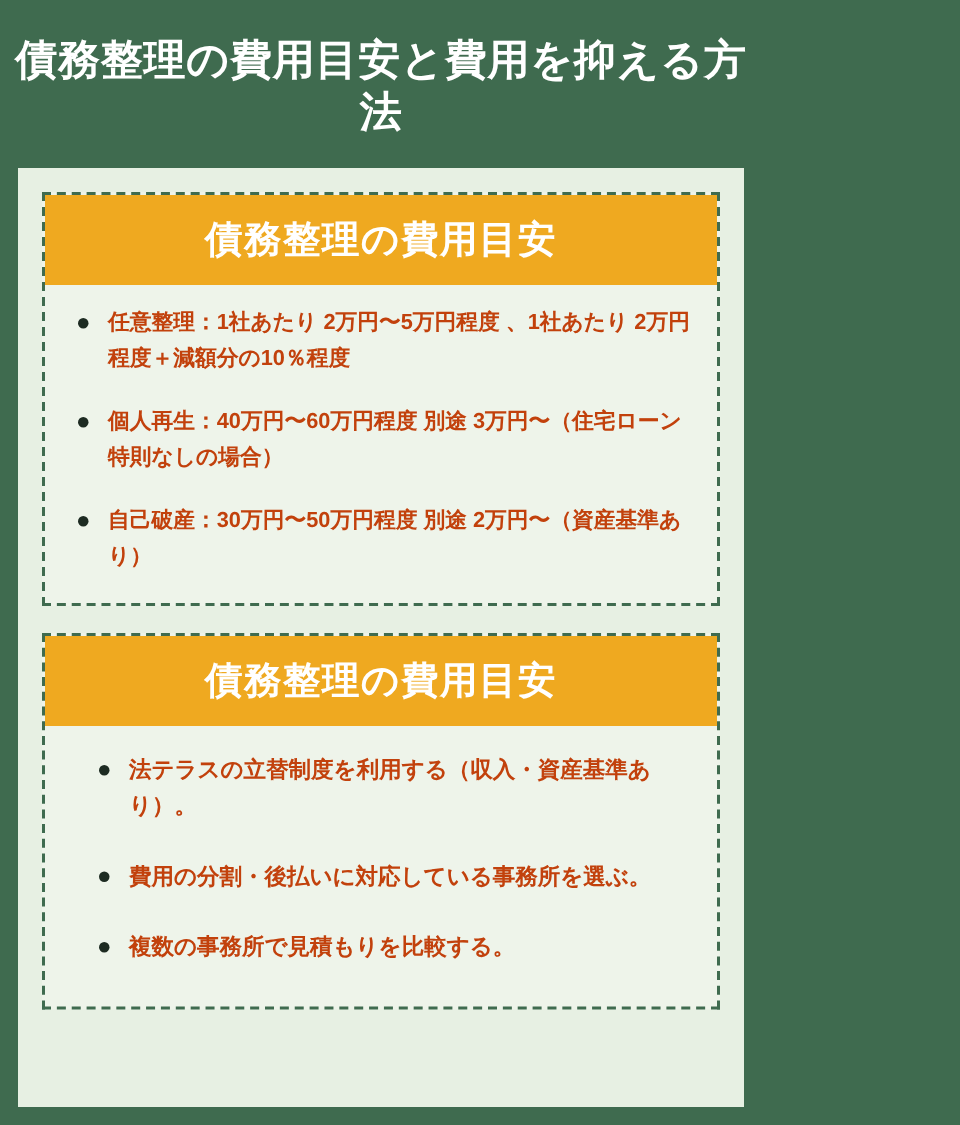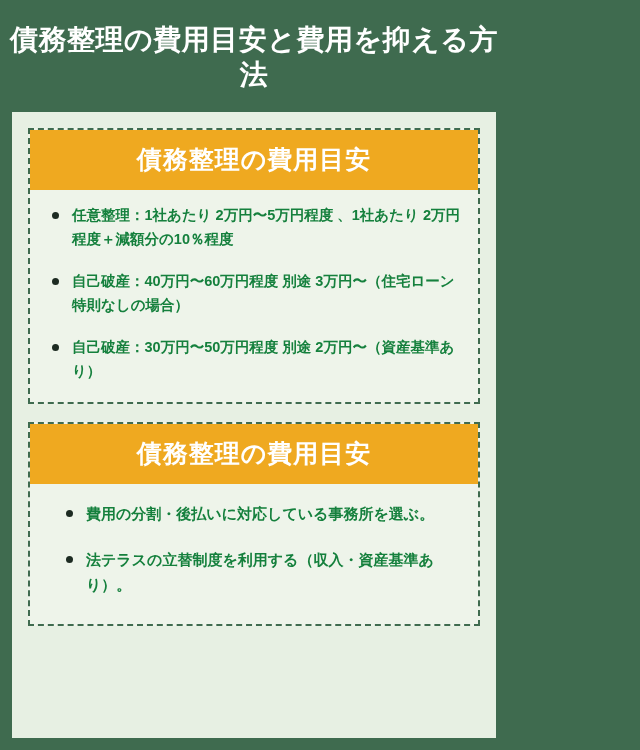--- a/index.html
+++ b/index.html
@@ -62,21 +62,21 @@
     list-style: none;
     margin: 0;
     padding: 0;
   }
   ul.items li {
     position: relative;
     padding-left: 26px;
     margin-bottom: 18px;
     font-size: 14.5px;
     line-height: 1.65;
-    color: #15803d;
+    color: #c2410c;
     font-weight: bold;
   }
   ul.items li:last-child {
     margin-bottom: 2px;
   }
   ul.items li .bullet {
     position: absolute;
     left: 6px;
     top: 8px;
     width: 7px;
@@ -107,40 +107,44 @@
     <div class="card first">
       <div class="card-header">債務整理の費用目安</div>
       <div class="card-body">
         <ul class="items">
           <li>
             <span class="bullet"></span>
             <span>任意整理：1社あたり 2万円〜5万円程度 、1社あたり 2万円程度＋減額分の10％程度</span>
           </li>
           <li>
             <span class="bullet"></span>
-            <span>自己破産：40万円〜60万円程度 別途 3万円〜（住宅ローン特則なしの場合）</span>
+            <span>個人再生：40万円〜60万円程度 別途 3万円〜（住宅ローン特則なしの場合）</span>
           </li>
           <li>
             <span class="bullet"></span>
             <span>自己破産：30万円〜50万円程度 別途 2万円〜（資産基準あり）</span>
           </li>
         </ul>
       </div>
     </div>
 
     <div class="card second">
       <div class="card-header">債務整理の費用目安</div>
       <div class="card-body">
         <ul class="items">
           <li>
             <span class="bullet"></span>
+            <span>法テラスの立替制度を利用する（収入・資産基準あり）。</span>
+          </li>
+          <li>
+            <span class="bullet"></span>
             <span>費用の分割・後払いに対応している事務所を選ぶ。</span>
           </li>
           <li>
             <span class="bullet"></span>
-            <span>法テラスの立替制度を利用する（収入・資産基準あり）。</span>
+            <span>複数の事務所で見積もりを比較する。</span>
           </li>
         </ul>
       </div>
     </div>
 
   </div>
 </div>
 
 </body></html>

